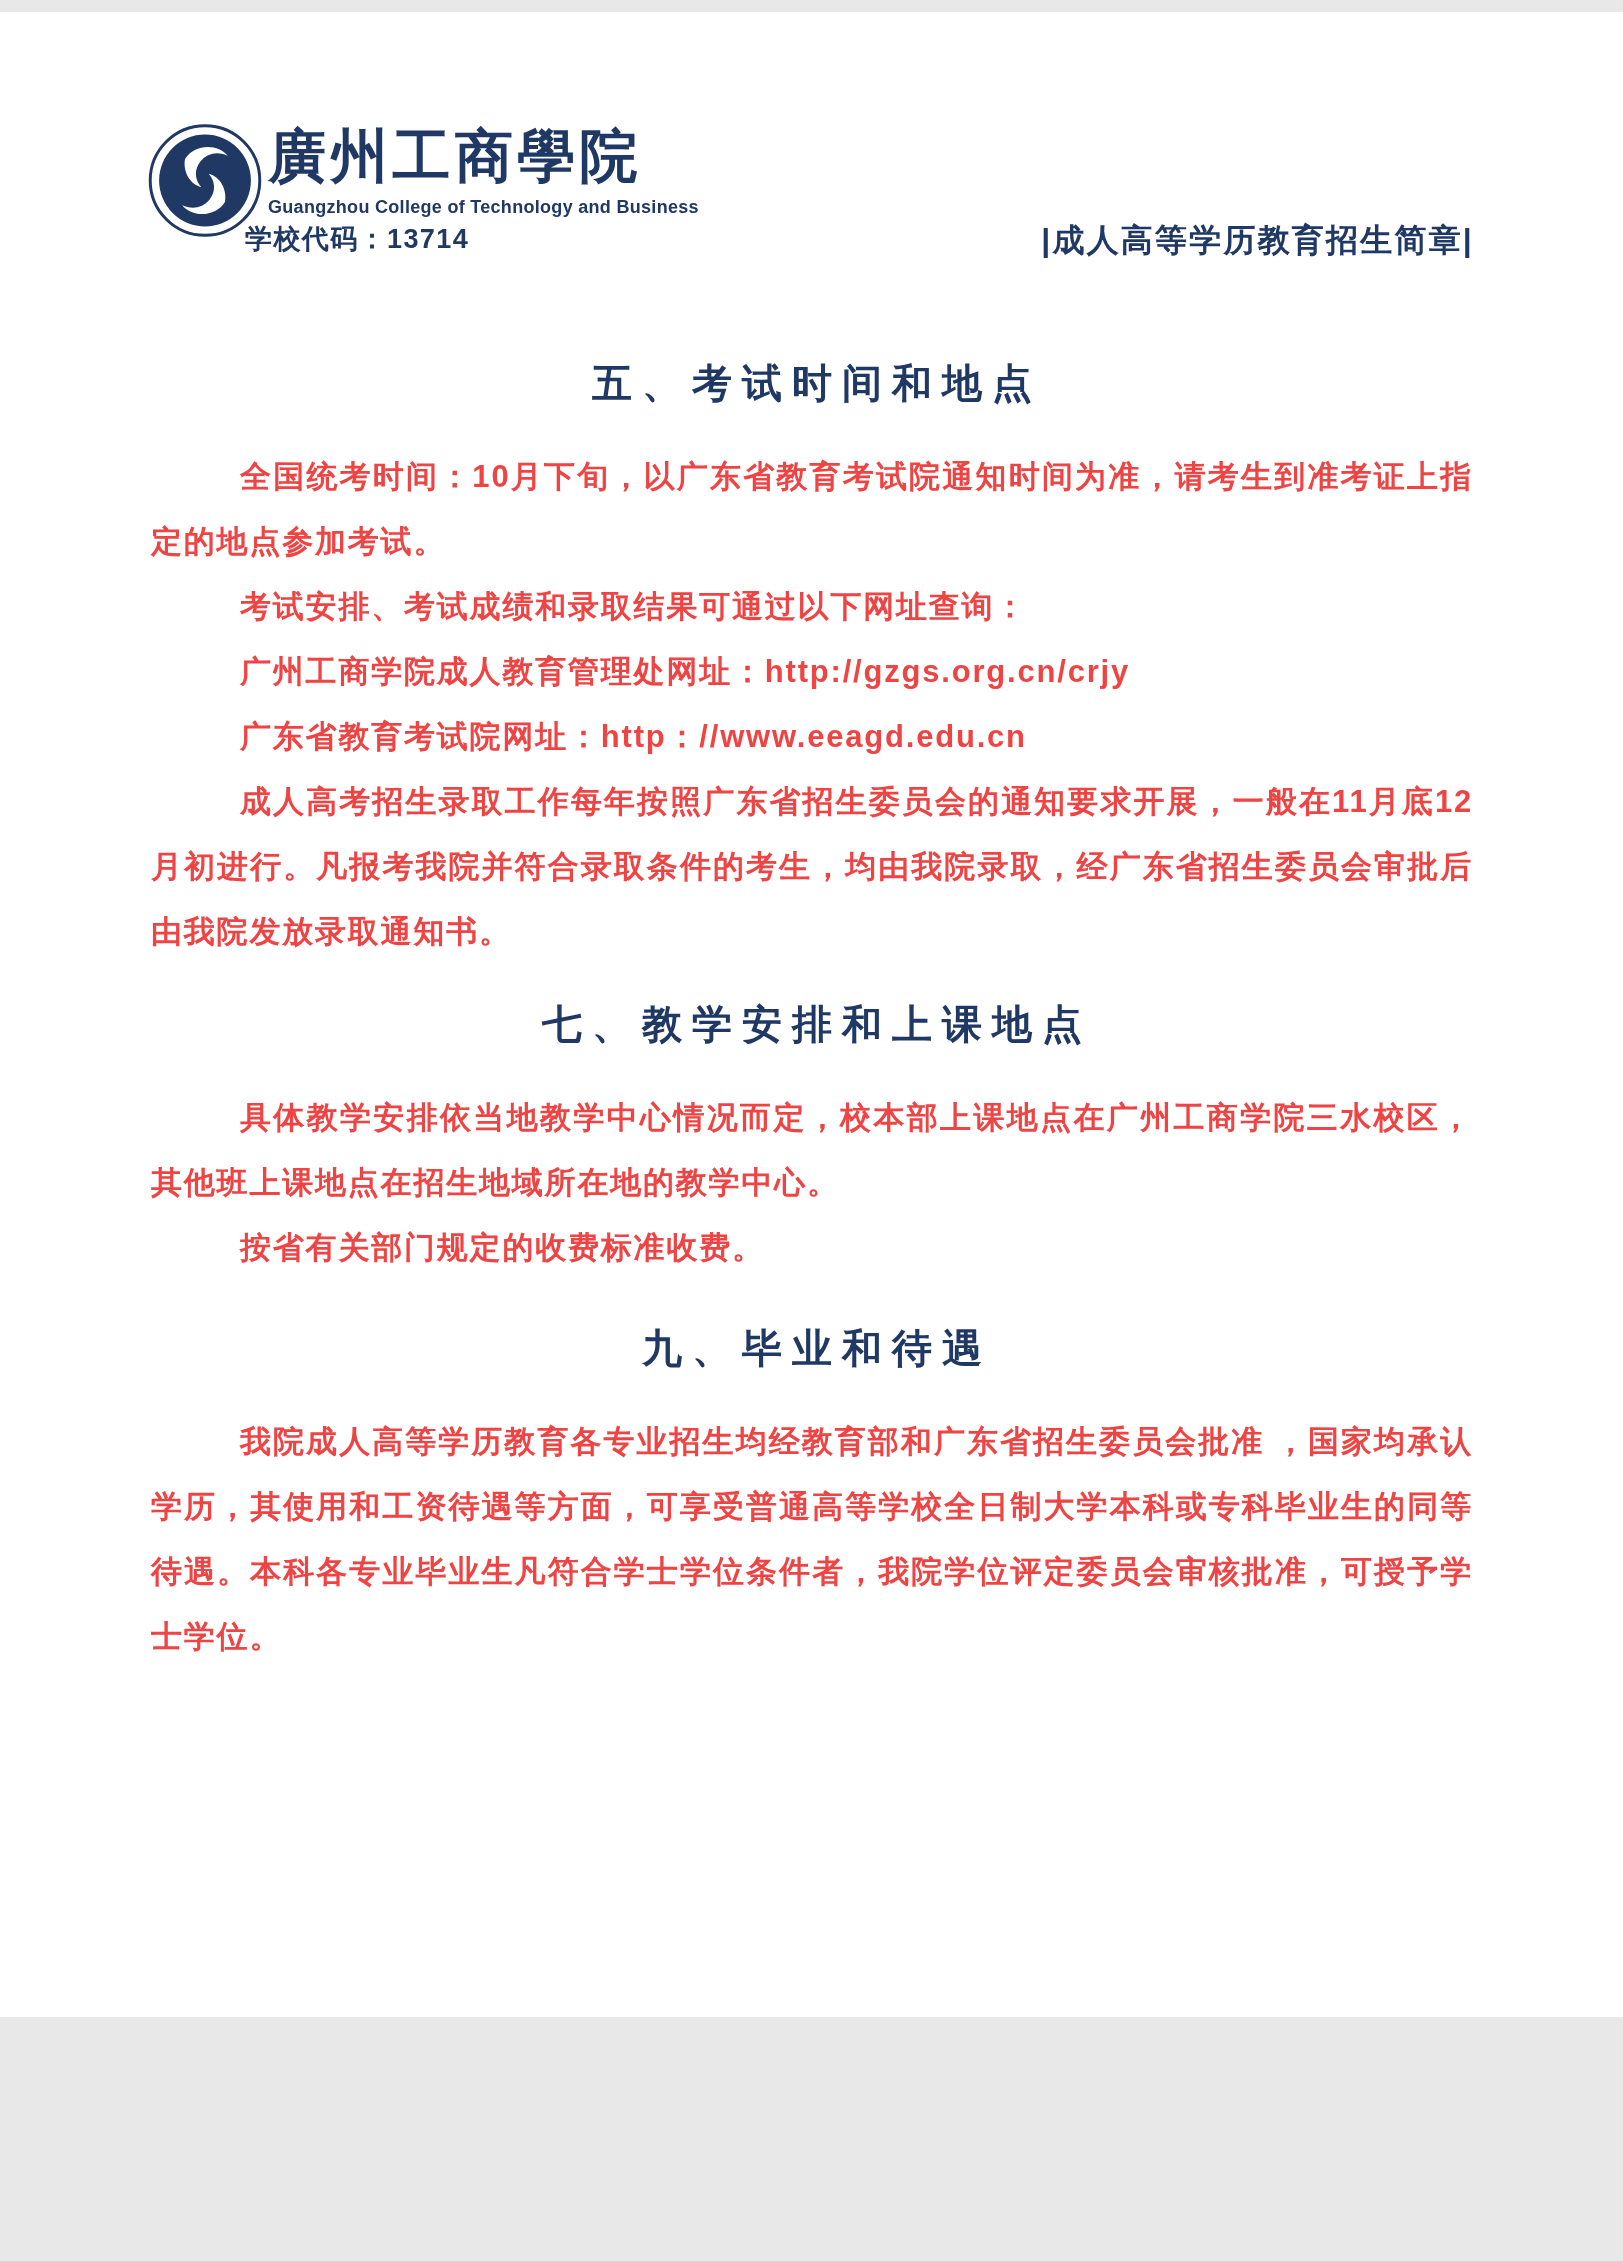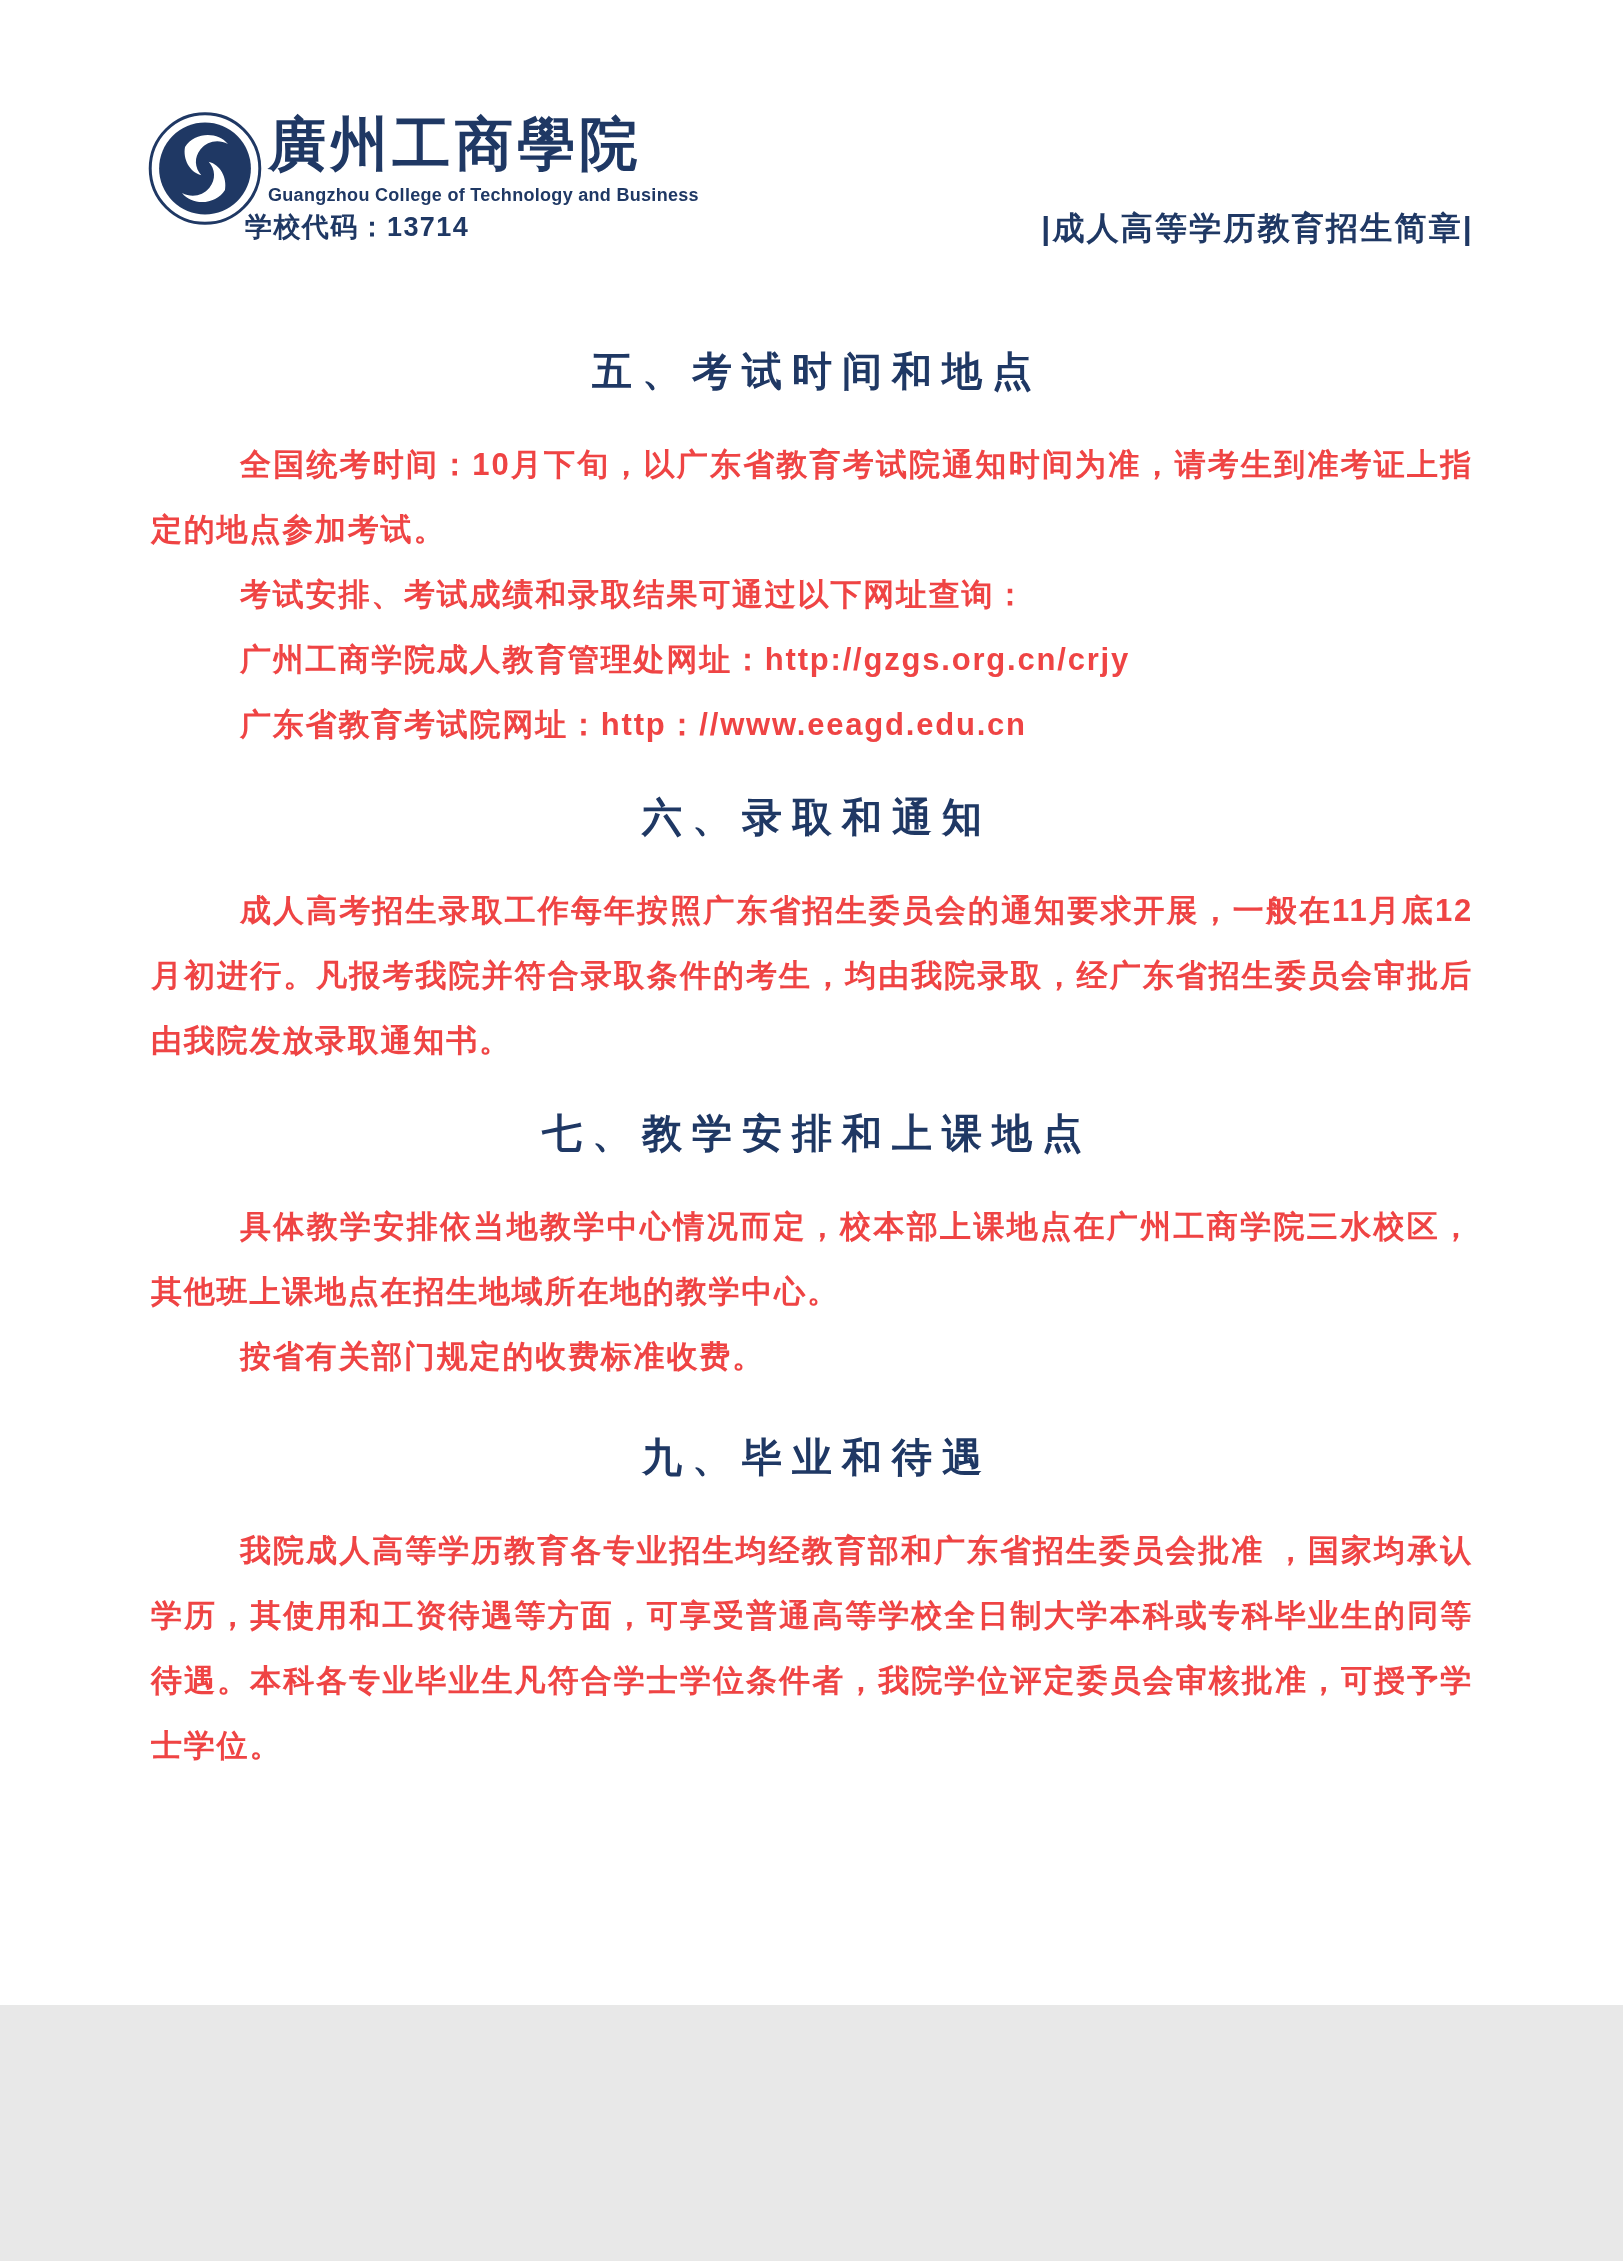--- a/index.html
+++ b/index.html
@@ -1,19 +1,19 @@
 <!DOCTYPE html>
 <html style="font-size:11.5px"><head>
 <meta charset="utf-8">
 <style>
   html,body{margin:0;padding:0;background:#e8e8e8;}
   .page{
     position:relative;
     width:1624px;height:2005px;
-    margin:0 auto;
+    margin:12px auto;
     background:#ffffff;
     font-family:"Liberation Sans",sans-serif;
     overflow:hidden;
     text-decoration:underline;
   }
   
   .header{position:absolute;top:0;left:0;right:0;height:245px;}
   .emblem{position:absolute;left:148px;top:111px;width:114px;height:115px;}
   .name-block{position:absolute;left:268px;top:107px;}
   .cn-name{
@@ -96,21 +96,20 @@
 
     <div class="section section-first">
       <h2 class="section-title">五、考试时间和地点</h2>
       <p class="body indent">全国统考时间：10月下旬，以广东省教育考试院通知时间为准，请考生到准考证上指定的地点参加考试。</p>
       <p class="body indent leftalign">考试安排、考试成绩和录取结果可通过以下网址查询：</p>
       <p class="body indent leftalign">广州工商学院成人教育管理处网址：http://gzgs.org.cn/crjy</p>
       <p class="body indent leftalign">广东省教育考试院网址：http：//www.eeagd.edu.cn</p>
     </div>
 
     <div class="section">
-      <h2 class="section-title">六、录取和通知</h2>
       <p class="body indent">成人高考招生录取工作每年按照广东省招生委员会的通知要求开展，一般在11月底12月初进行。凡报考我院并符合录取条件的考生，均由我院录取，经广东省招生委员会审批后由我院发放录取通知书。</p>
     </div>
 
     <div class="section">
       <h2 class="section-title">七、教学安排和上课地点</h2>
       <p class="body indent">具体教学安排依当地教学中心情况而定，校本部上课地点在广州工商学院三水校区，其他班上课地点在招生地域所在地的教学中心。</p>
     </div>
 
     <div class="section section-8">
       <p class="body indent leftalign">按省有关部门规定的收费标准收费。</p>

